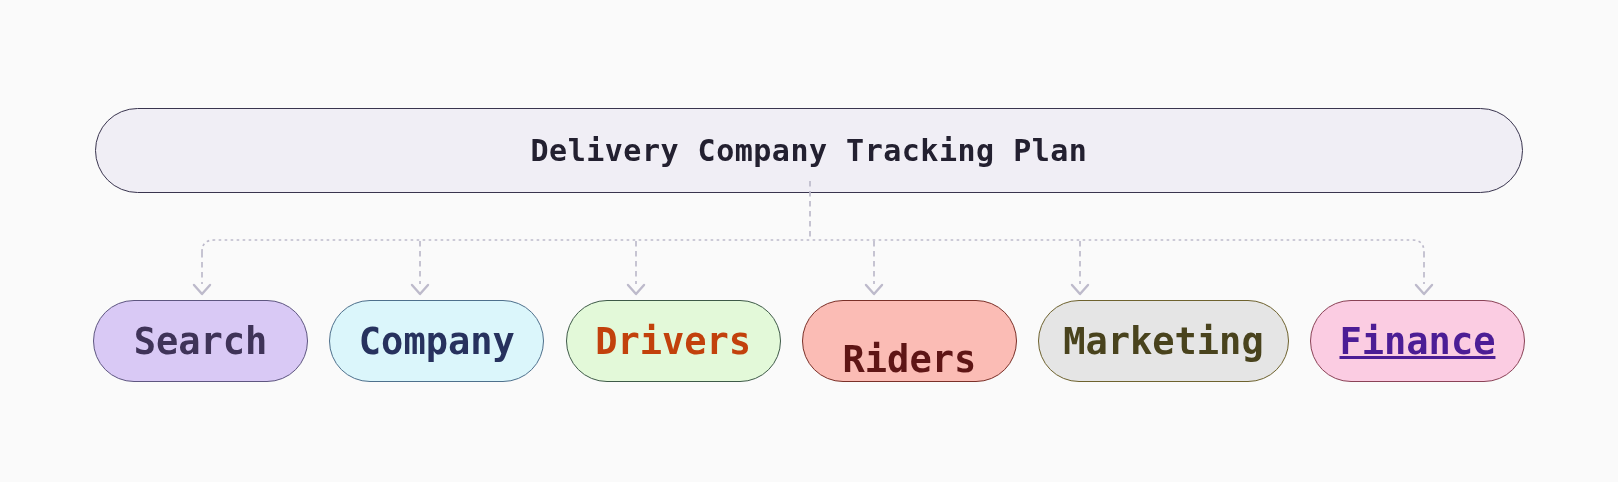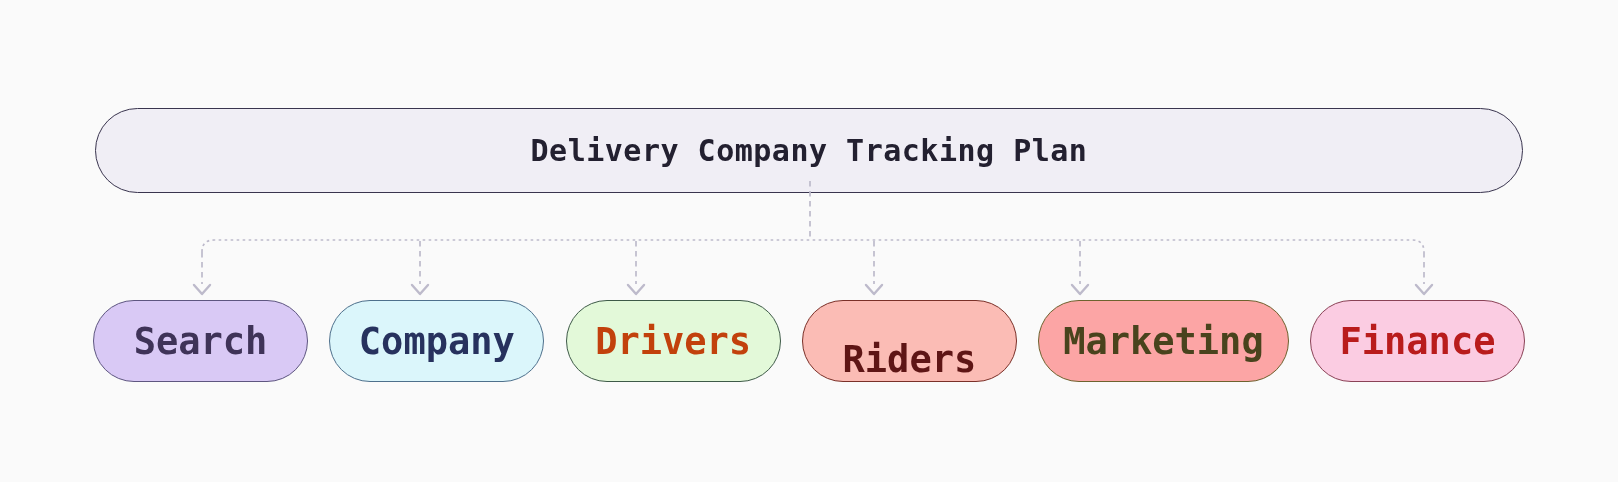--- a/index.html
+++ b/index.html
@@ -86,21 +86,21 @@
       </div>
       <div class="pill" style="background: rgb(219, 246, 251); border-color: rgb(78, 112, 140); color: rgb(39, 50, 94);">
         <span>Company</span>
       </div>
       <div class="pill" style="background: rgb(227, 249, 217); border-color: rgb(62, 90, 72); color: #c2410c;">
         <span>Drivers</span>
       </div>
       <div class="pill" style="background: rgb(251, 188, 181); border-color: rgb(122, 48, 40); color: rgb(94, 21, 21); align-items: flex-end;">
         <span>Riders</span>
       </div>
-      <div class="pill" style="background: #fca5a5; border-color: rgb(110, 98, 46); color: rgb(73, 67, 29);">
+      <div class="pill" style="background: #e5e5e5; border-color: rgb(110, 98, 46); color: rgb(73, 67, 29);">
         <span>Marketing</span>
       </div>
-      <div class="pill" style="background: rgb(251, 204, 226); border-color: rgb(138, 66, 86); color: #b91c1c;">
+      <div class="pill" style="background: rgb(251, 204, 226); border-color: rgb(138, 66, 86); color: #4c1d95; text-decoration: underline;">
         <span>Finance</span>
       </div>
     </div>
 
 </div>
 
 </body></html>

